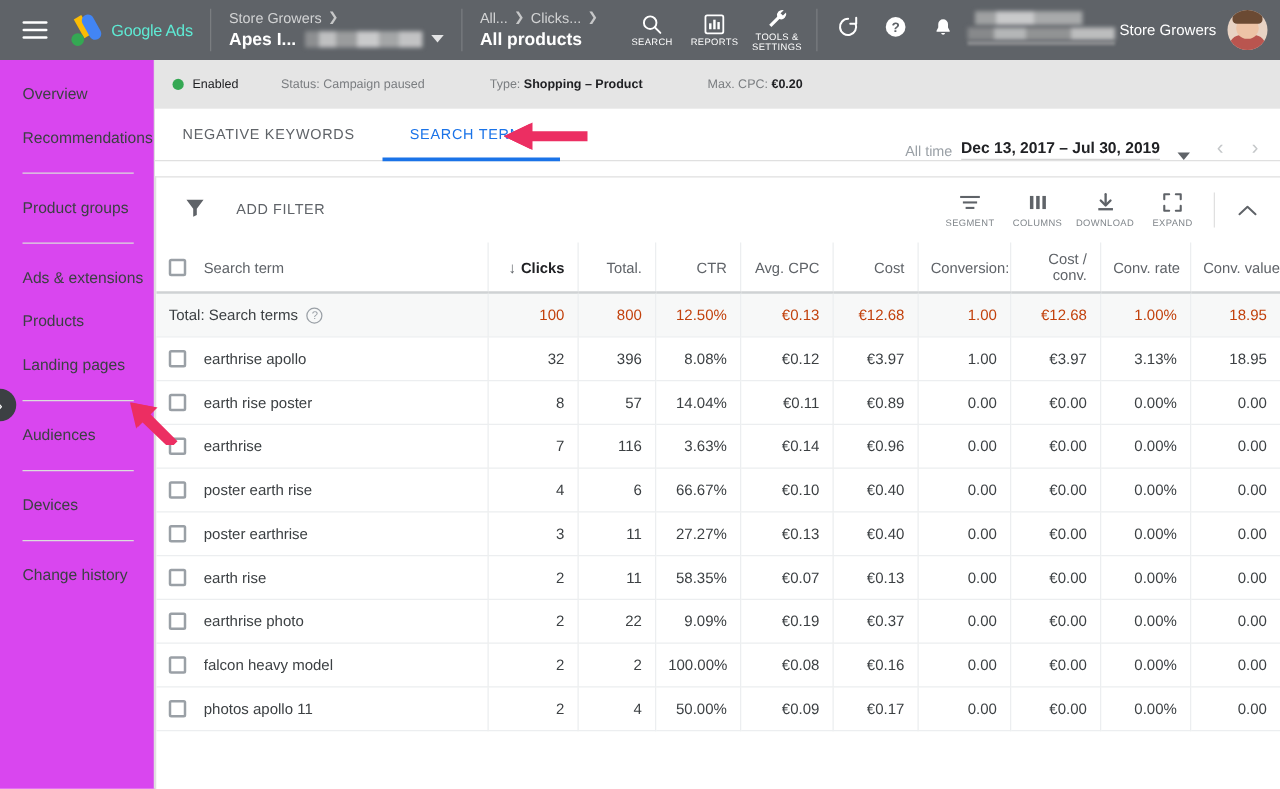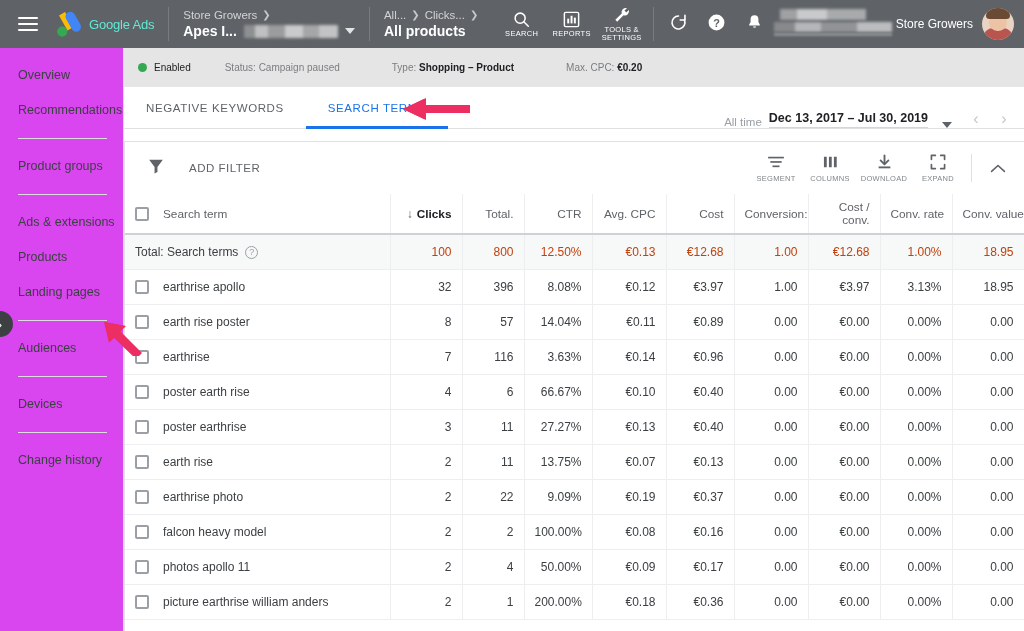--- a/index.html
+++ b/index.html
@@ -564,21 +564,21 @@
             <td>€0.40</td>
             <td>0.00</td>
             <td>€0.00</td>
             <td>0.00%</td>
             <td>0.00</td>
           </tr>
           <tr>
             <td class="c-term"><span class="cb"></span><span class="term-txt">earth rise</span></td>
             <td>2</td>
             <td>11</td>
-            <td>13.75%</td>
+            <td>58.35%</td>
             <td>€0.07</td>
             <td>€0.13</td>
             <td>0.00</td>
             <td>€0.00</td>
             <td>0.00%</td>
             <td>0.00</td>
           </tr>
           <tr>
             <td class="c-term"><span class="cb"></span><span class="term-txt">earthrise photo</span></td>
             <td>2</td>
@@ -608,32 +608,20 @@
             <td>2</td>
             <td>4</td>
             <td>50.00%</td>
             <td>€0.09</td>
             <td>€0.17</td>
             <td>0.00</td>
             <td>€0.00</td>
             <td>0.00%</td>
             <td>0.00</td>
           </tr>
-          <tr>
-            <td class="c-term"><span class="cb"></span><span class="term-txt">picture earthrise william anders</span></td>
-            <td>2</td>
-            <td>1</td>
-            <td>200.00%</td>
-            <td>€0.18</td>
-            <td>€0.36</td>
-            <td>0.00</td>
-            <td>€0.00</td>
-            <td>0.00%</td>
-            <td>0.00</td>
-          </tr>
         </tbody>
     </table>
 
   </div>
 </div>
 
 <svg class="annot" style="left:400px;top:93px;" width="72" height="32">
   <path d="M70 16 L24 16 L24 6 L3 16 L24 26 L24 16" fill="#ec2e62"></path>
   <path d="M70 12 L26 12 L26 5 L3 16 L26 27 L26 20 L70 20 Z" fill="#ec2e62"></path>
 </svg>

